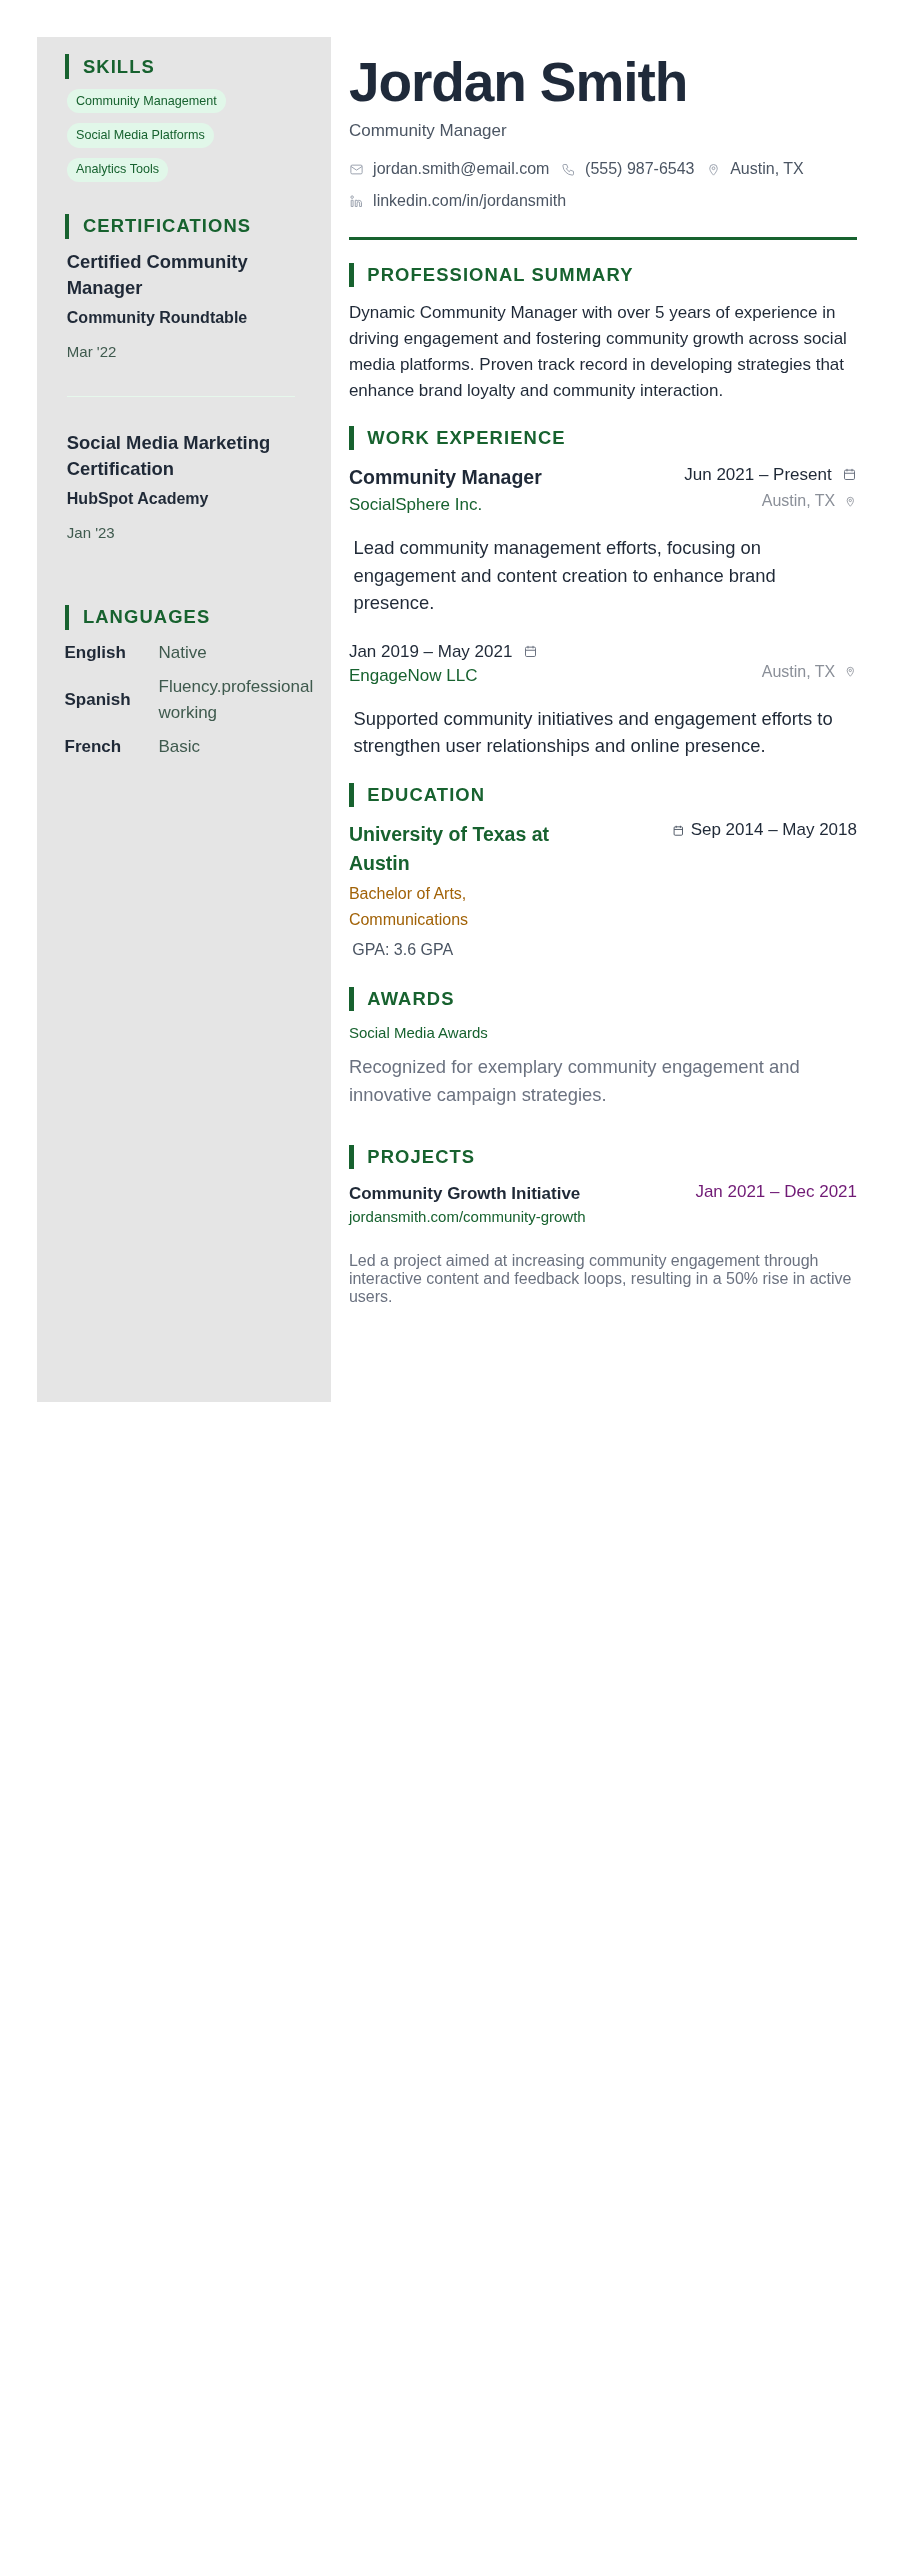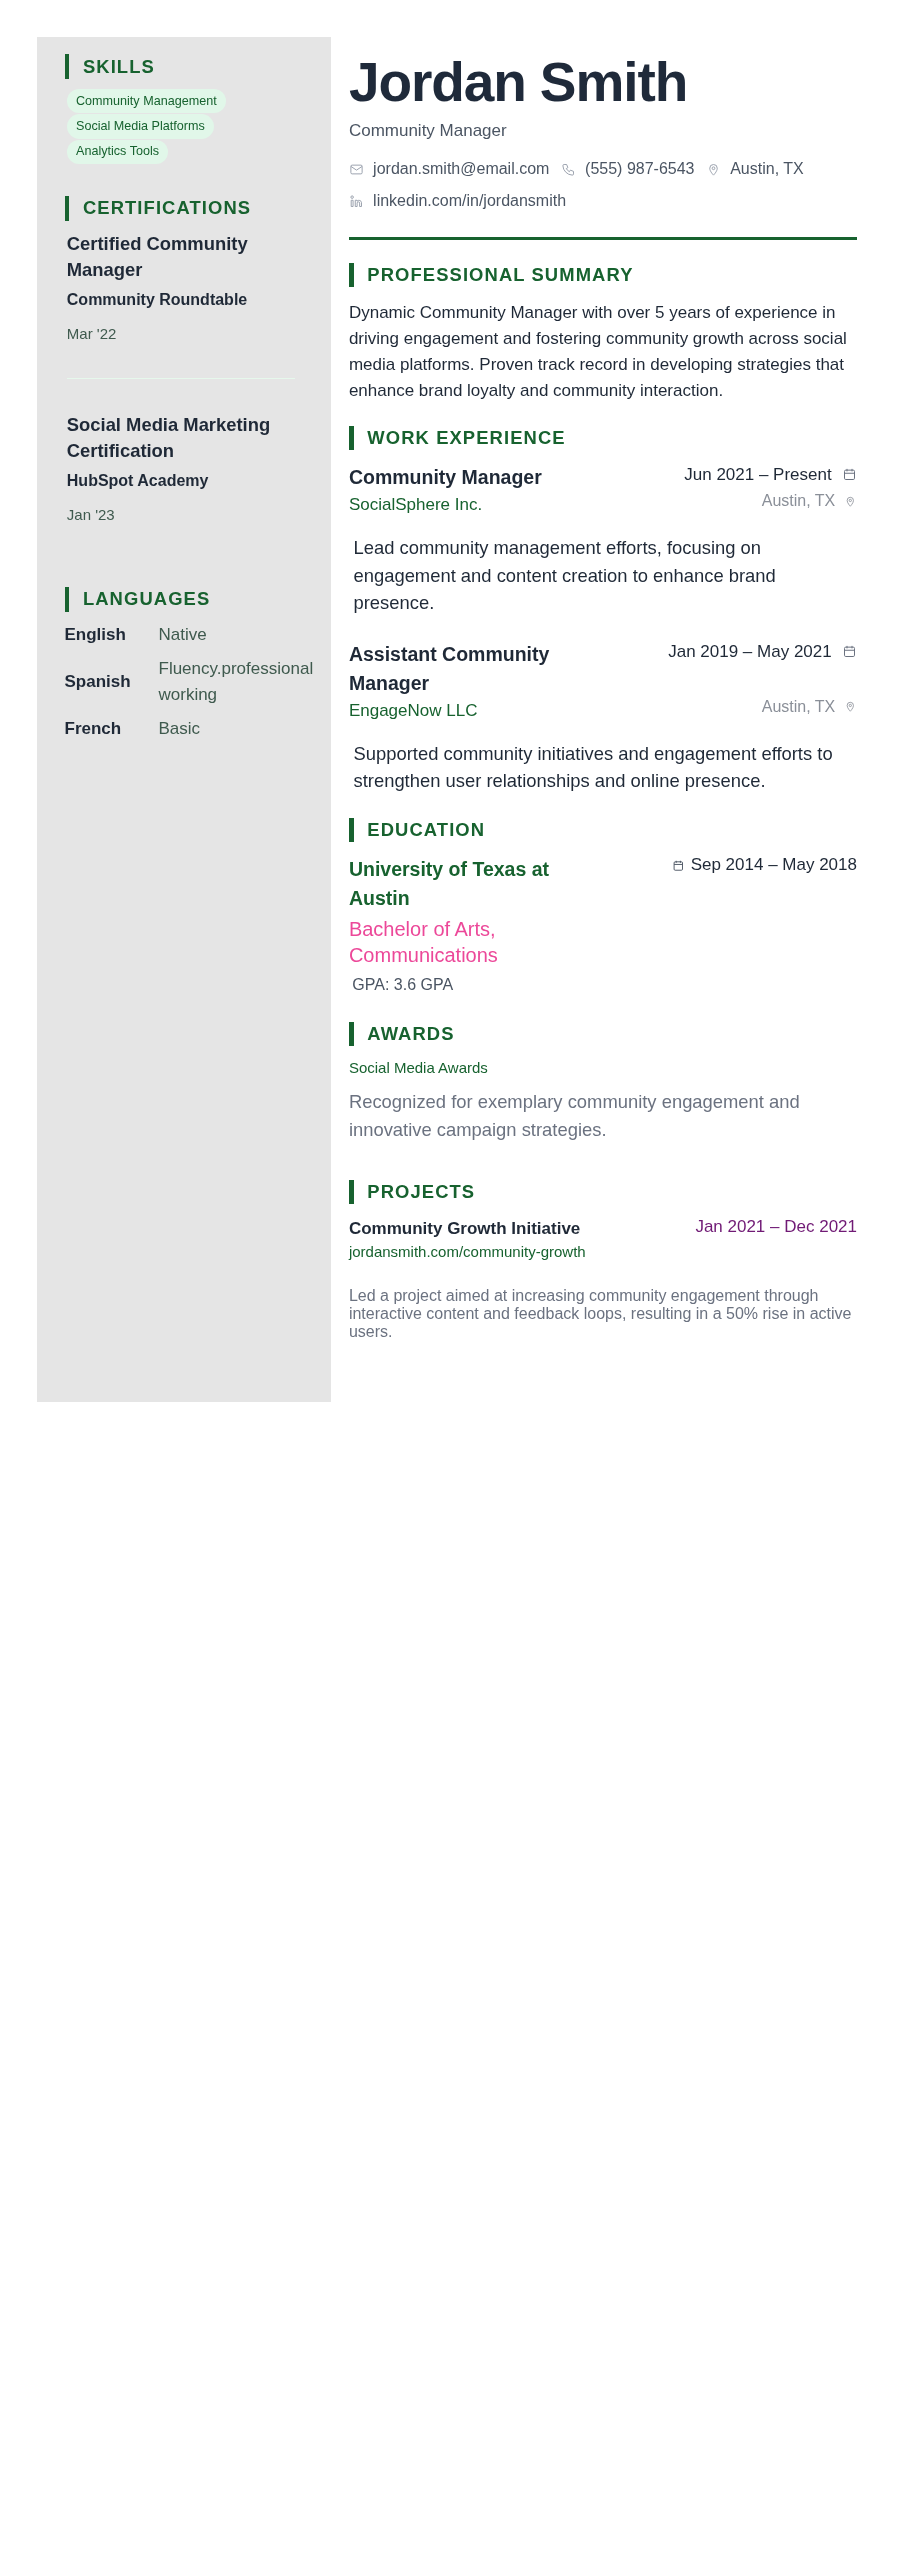--- a/index.html
+++ b/index.html
@@ -38,21 +38,21 @@
     background: #17622f;
     margin-right: 13.8px;
     flex-shrink: 0;
   }
   .sec-title {
     font-size: 18.4px;
     font-weight: 700;
     color: #17622f;
     letter-spacing: 1.1px;
   }
-  .skills { display: flex; flex-direction: column; align-items: flex-start; gap: 1px; margin-left: 2.3px; }
+  .skills { display: flex; flex-direction: column; align-items: flex-start; gap: 10px; margin-left: 2.3px; }
   .pill {
     background: #e1f7e9;
     color: #17622f;
     font-size: 12.6px;
     padding: 4.6px 9.2px;
     border-radius: 12.6px;
     line-height: 15px;
   }
   .cert-block { margin-top: 32px; }
   .cert-item { margin-left: 2.3px; width: 235px; }
@@ -91,21 +91,21 @@
   .job-dates { display: flex; align-items: center; font-size: 17px; color: #1f2937; line-height: 23px; }
   .job-dates svg { width: 15px; height: 15px; margin-left: 10.3px; }
   .company { font-size: 17px; color: #17622f; line-height: 25px; }
   .job-loc { display: flex; align-items: center; font-size: 16px; color: #8a8f98; }
   .job-loc svg { width: 12.6px; height: 15px; margin-left: 9.2px; }
   .job-desc { font-size: 18.4px; line-height: 27.5px; color: #1f2937; margin-top: 17px; padding-left: 4.6px; }
 
   .edu-school { font-size: 19.5px; font-weight: 700; color: #17622f; line-height: 29px; width: 218px; }
   .edu-dates { display: flex; align-items: center; font-size: 17px; color: #1f2937; }
   .edu-dates svg { width: 12.6px; height: 15px; margin-right: 5.7px; }
-  .edu-degree { font-size: 20px; color: #ec4899; line-height: 26px; width: 172px; margin-top: 2.3px; }
+  .edu-degree { font-size: 16px; color: #a16207; line-height: 26px; width: 172px; margin-top: 2.3px; }
   .edu-gpa { font-size: 16px; color: #4b5563; margin-top: 8px; padding-left: 3.4px; }
 
   .award-title { font-size: 17px; font-weight: 700; color: #1f2937; line-height: 23px; }
   .award-date { font-size: 16px; color: #6b7280; }
   .award-issuer { font-size: 15px; color: #17622f; margin-top: 9.2px; }
   .award-desc { font-size: 18.4px; color: #6b7280; line-height: 27.5px; margin-top: 12.6px; }
 
   .proj-title { font-size: 17px; font-weight: 700; color: #1f2937; line-height: 23px; }
   .proj-dates { font-size: 17px; color: #701a75; }
   .proj-link { font-size: 15px; color: #17622f; margin-top: 3.4px; display: inline-block; text-decoration: none; }
@@ -238,21 +238,20 @@
                 <path d="M12 21s-6-6-6-11a6 6 0 0 1 12 0c0 5-6 11-6 11z"></path>
                 <circle cx="12" cy="10" r="2.2"></circle>
               </svg>
           </div>
         </div>
         <p class="job-desc">Lead community management efforts, focusing on engagement and content creation to enhance brand presence.</p>
       </div>
 
       <div class="job">
         <div class="row-between">
-          <div class="job-title">Assistant Community Manager</div>
           <div class="job-dates">
             <span>Jan 2019 – May 2021</span>
             <svg viewBox="0 0 24 24" fill="none" stroke="#6b7280" stroke-width="1.6">
                 <rect x="4" y="5" width="16" height="15" rx="2"></rect>
                 <path d="M4 10h16M8 3v4M16 3v4"></path>
               </svg>
           </div>
         </div>
         <div class="row-between">
           <div class="company">EngageNow LLC</div>

